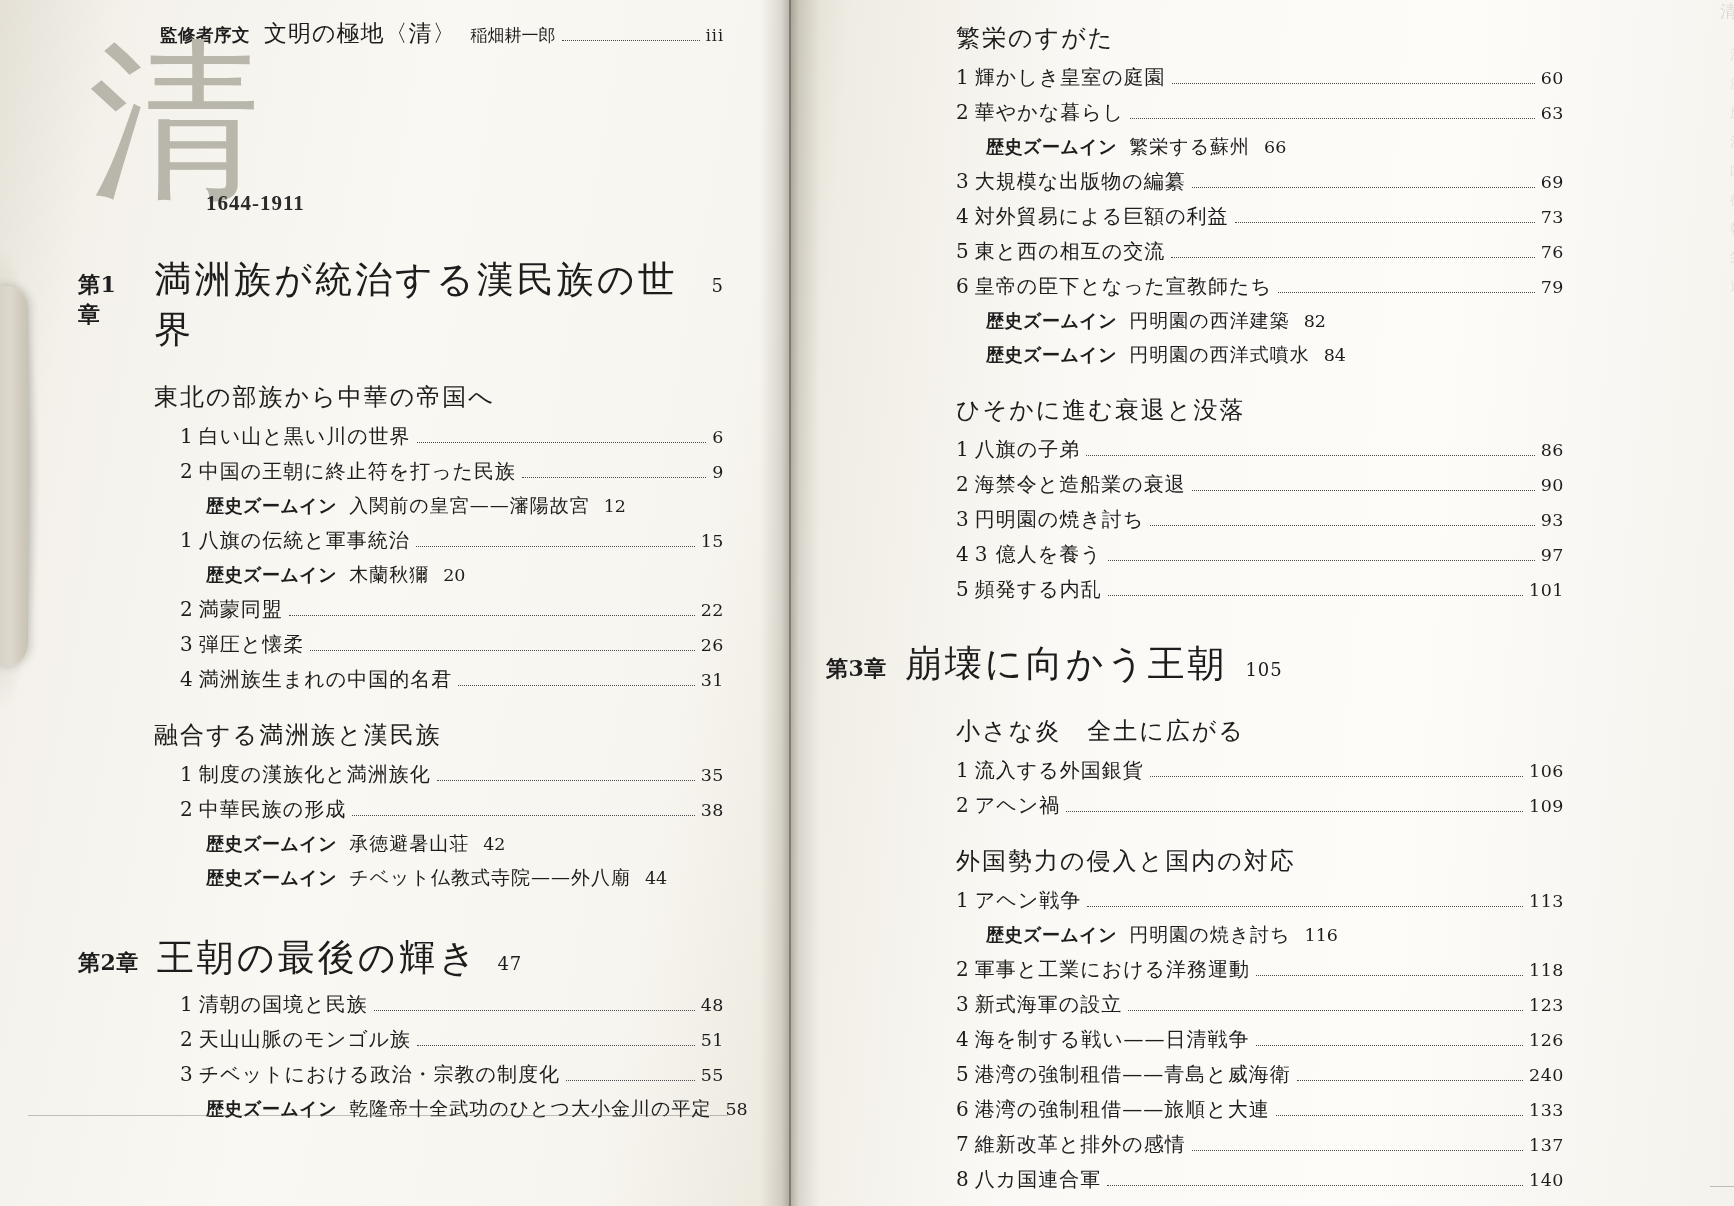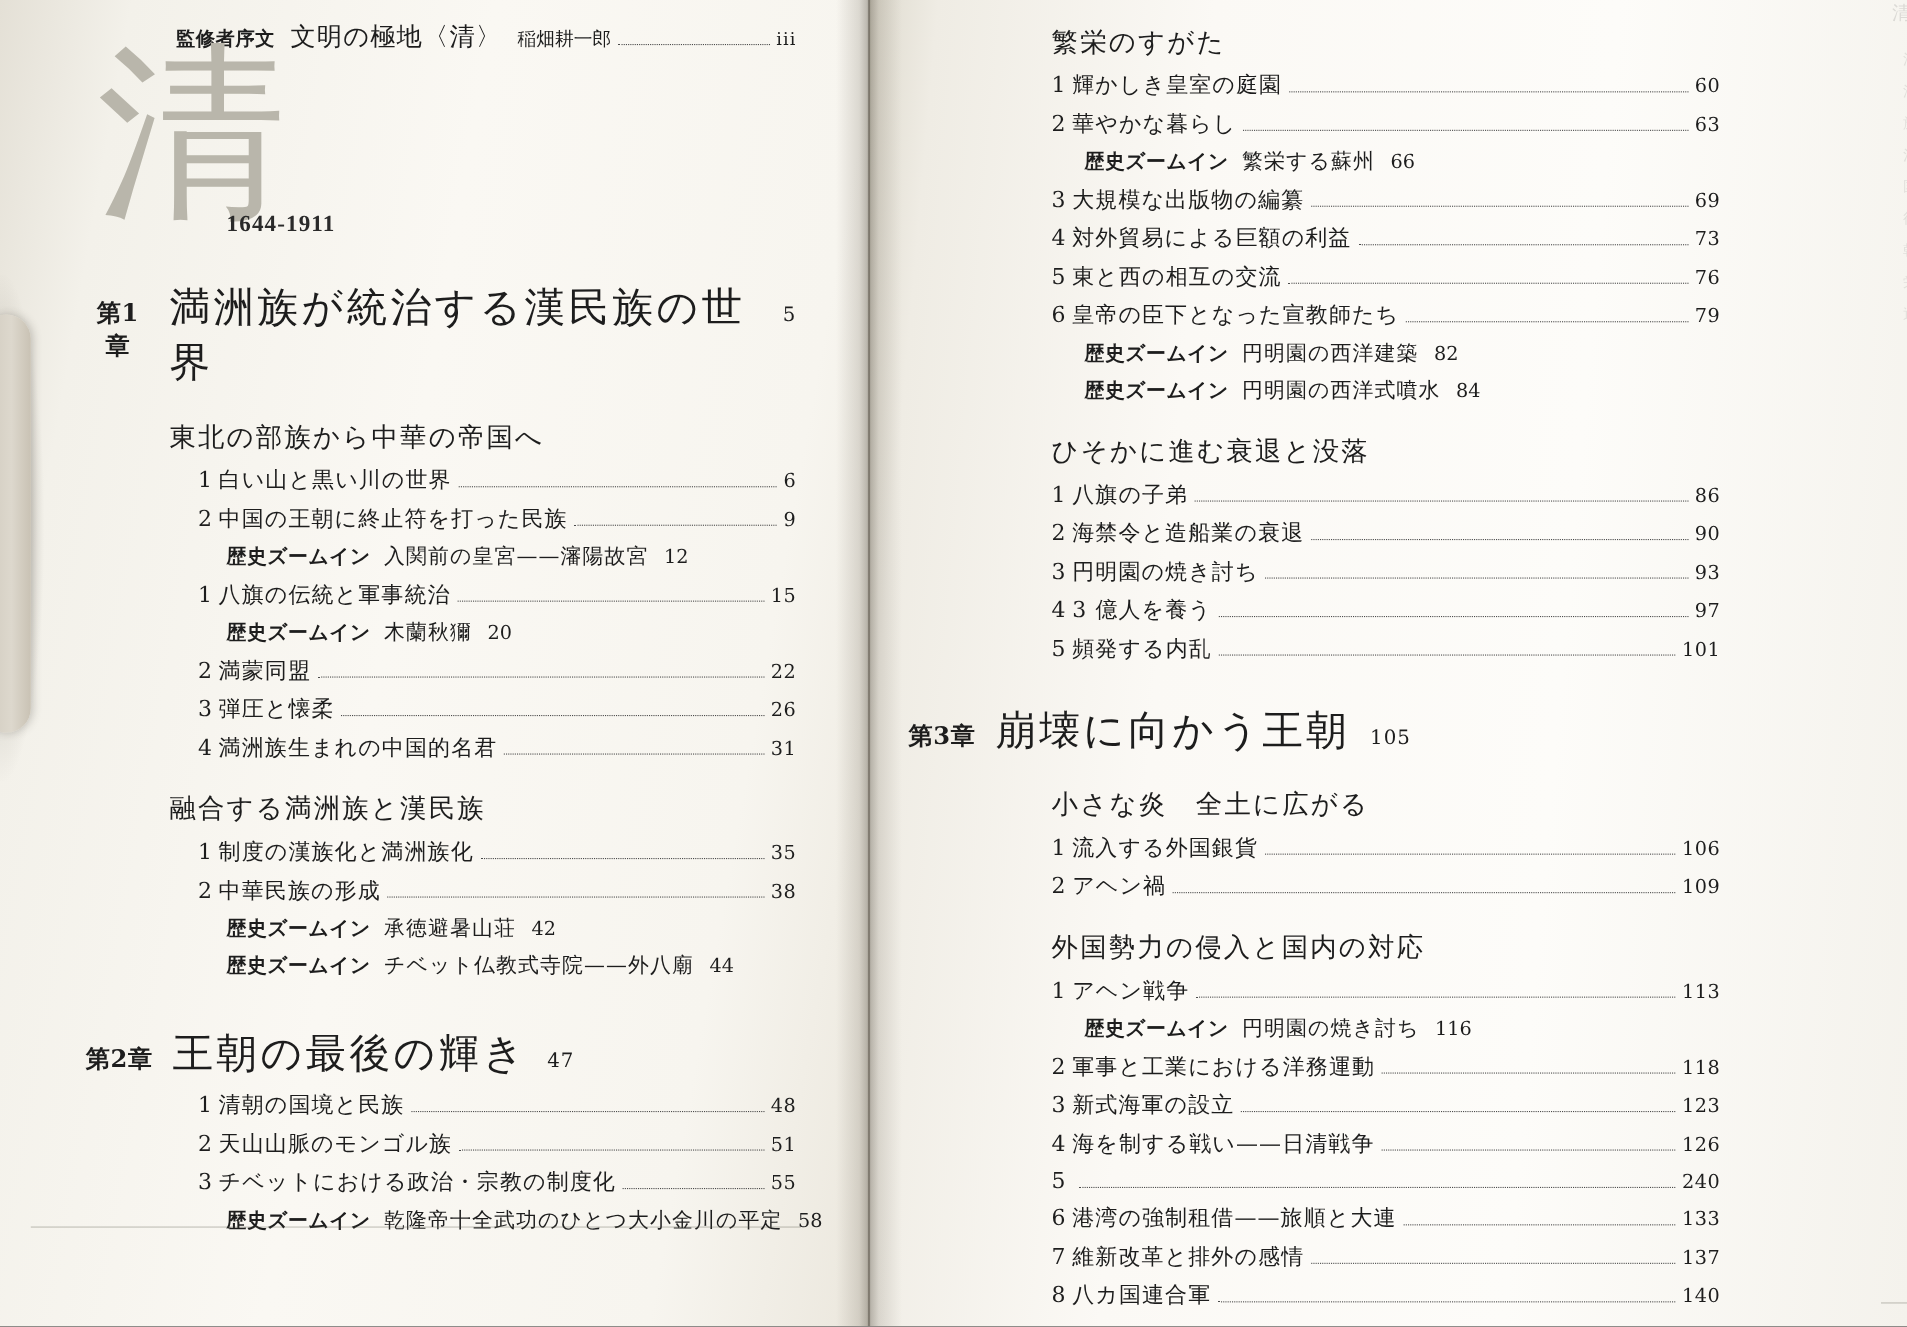--- a/index.html
+++ b/index.html
@@ -161,21 +161,20 @@
   .chapter {
     display: flex;
     align-items: baseline;
     margin: 14px 0 4px 8px;
   }
   .chapter .cnum {
     font-size: 22px;
     font-weight: bold;
     letter-spacing: 0.5px;
     margin-right: 18px;
-    text-align: center;
   }
   .chapter .ctitle {
     font-size: 37px;
     letter-spacing: 3px;
   }
   .chapter .cpage {
     font-size: 18px;
     margin-left: 18px;
     letter-spacing: 1px;
   }
@@ -519,20 +518,21 @@
         <span class="pg">123</span>
       </div>
       <div class="entry r">
         <span class="no">4</span>
         <span class="txt">海を制する戦い——日清戦争</span>
         <span class="dotfill"></span>
         <span class="pg">126</span>
       </div>
       <div class="entry r">
         <span class="no">5</span>
+        <span class="txt">港湾の強制租借——青島と威海衛</span>
         <span class="dotfill"></span>
         <span class="pg">240</span>
       </div>
       <div class="entry r">
         <span class="no">6</span>
         <span class="txt">港湾の強制租借——旅順と大連</span>
         <span class="dotfill"></span>
         <span class="pg">133</span>
       </div>
       <div class="entry r">

